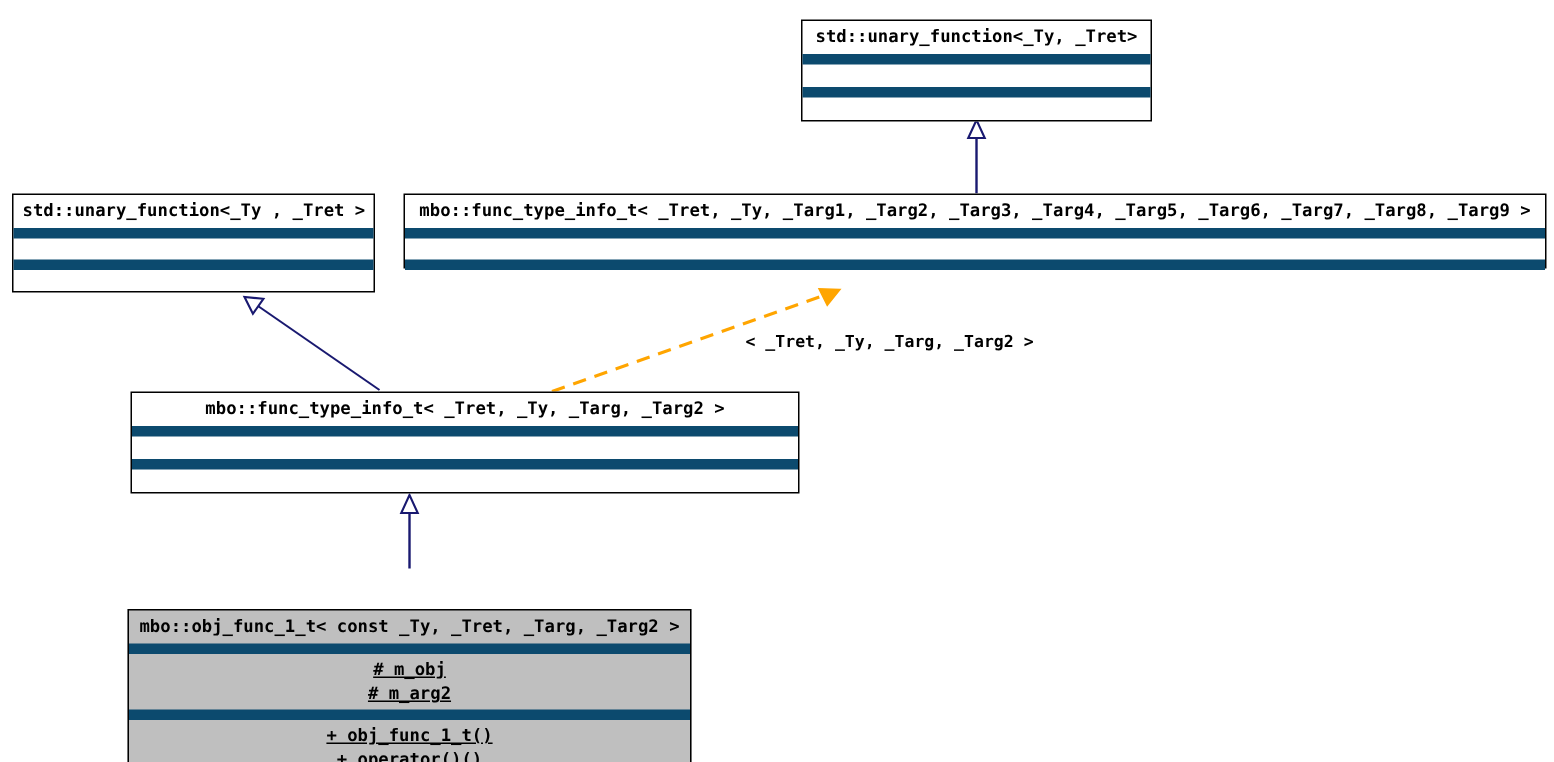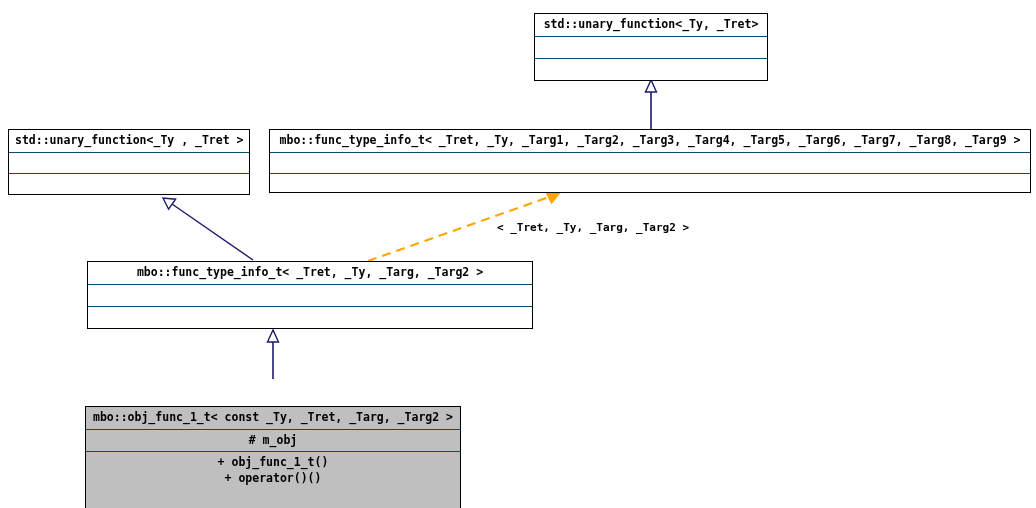--- a/index.html
+++ b/index.html
@@ -42,21 +42,22 @@
     font-family: "DejaVu Sans Mono", "Liberation Mono", monospace;
     font-size: 11.5px;
     font-weight: bold;
     color: #000000;
     letter-spacing: 0px;
     white-space: nowrap;
     padding: 4px 6px 5px 6px;
     line-height: 13px;
   }
   .node-sep {
-    border-top: 1px solid #0c4a6e;
+    border-top: 7px solid #0c4a6e;
+    text-decoration: underline;
   }
   .node-compartment {
     box-sizing: border-box;
     font-family: "DejaVu Sans Mono", "Liberation Mono", monospace;
     font-size: 11.5px;
     font-weight: bold;
     color: #000000;
     line-height: 16px;
     text-align: center;
     white-space: nowrap;
@@ -112,38 +113,39 @@
     <div class="node-compartment node-sep empty" style="height:21px;"></div>
     <div class="node-compartment node-sep empty" style="height:21px;"></div>
   </div>
 
   <div class="node" style="left:534px; top:13px; width:234px; height:68px;">
     <div class="node-title">std::unary_function&lt;_Ty, _Tret&gt;</div>
     <div class="node-compartment node-sep empty" style="height:22px;"></div>
     <div class="node-compartment node-sep empty" style="height:22px;"></div>
   </div>
 
-  <div class="node" style="left:269px; top:129px; width:762px; height:64px;">
+  <div class="node" style="left:269px; top:129px; width:762px; height:50px;">
     <div class="node-title">mbo::func_type_info_t&lt; _Tret, _Ty, _Targ1, _Targ2, _Targ3, _Targ4, _Targ5, _Targ6, _Targ7, _Targ8, _Targ9 &gt;</div>
     <div class="node-compartment node-sep empty" style="height:21px;"></div>
     <div class="node-compartment node-sep empty" style="height:21px;"></div>
   </div>
 
   <div class="edge-label" style="left:497px; top:221px;">&lt; _Tret, _Ty, _Targ, _Targ2 &gt;</div>
 
   <div class="node" style="left:87px; top:261px; width:446px; height:68px;">
     <div class="node-title">mbo::func_type_info_t&lt; _Tret, _Ty, _Targ, _Targ2 &gt;</div>
     <div class="node-compartment node-sep empty" style="height:22px;"></div>
     <div class="node-compartment node-sep empty" style="height:22px;"></div>
   </div>
 
   <div class="node filled" style="left:85px; top:379px; width:376px; height:113px;margin-top:27px;">
     <div class="node-title">mbo::obj_func_1_t&lt; const _Ty, _Tret, _Targ, _Targ2 &gt;</div>
     <div class="node-compartment node-sep" id="obj-attrs">
         <span class="member-row"># m_obj</span>
+        <span class="member-row"># m_arg2</span>
       </div>
     <div class="node-compartment node-sep" id="obj-ops">
         <span class="member-row">+ obj_func_1_t()</span>
         <span class="member-row">+ operator()()</span>
       </div>
   </div>
 
 </div>
 
 </body></html>

